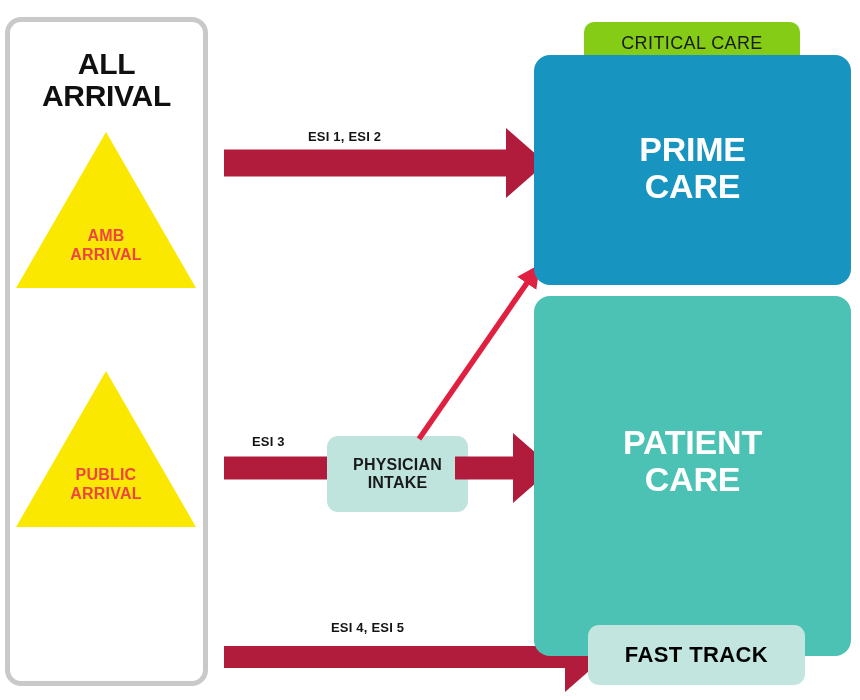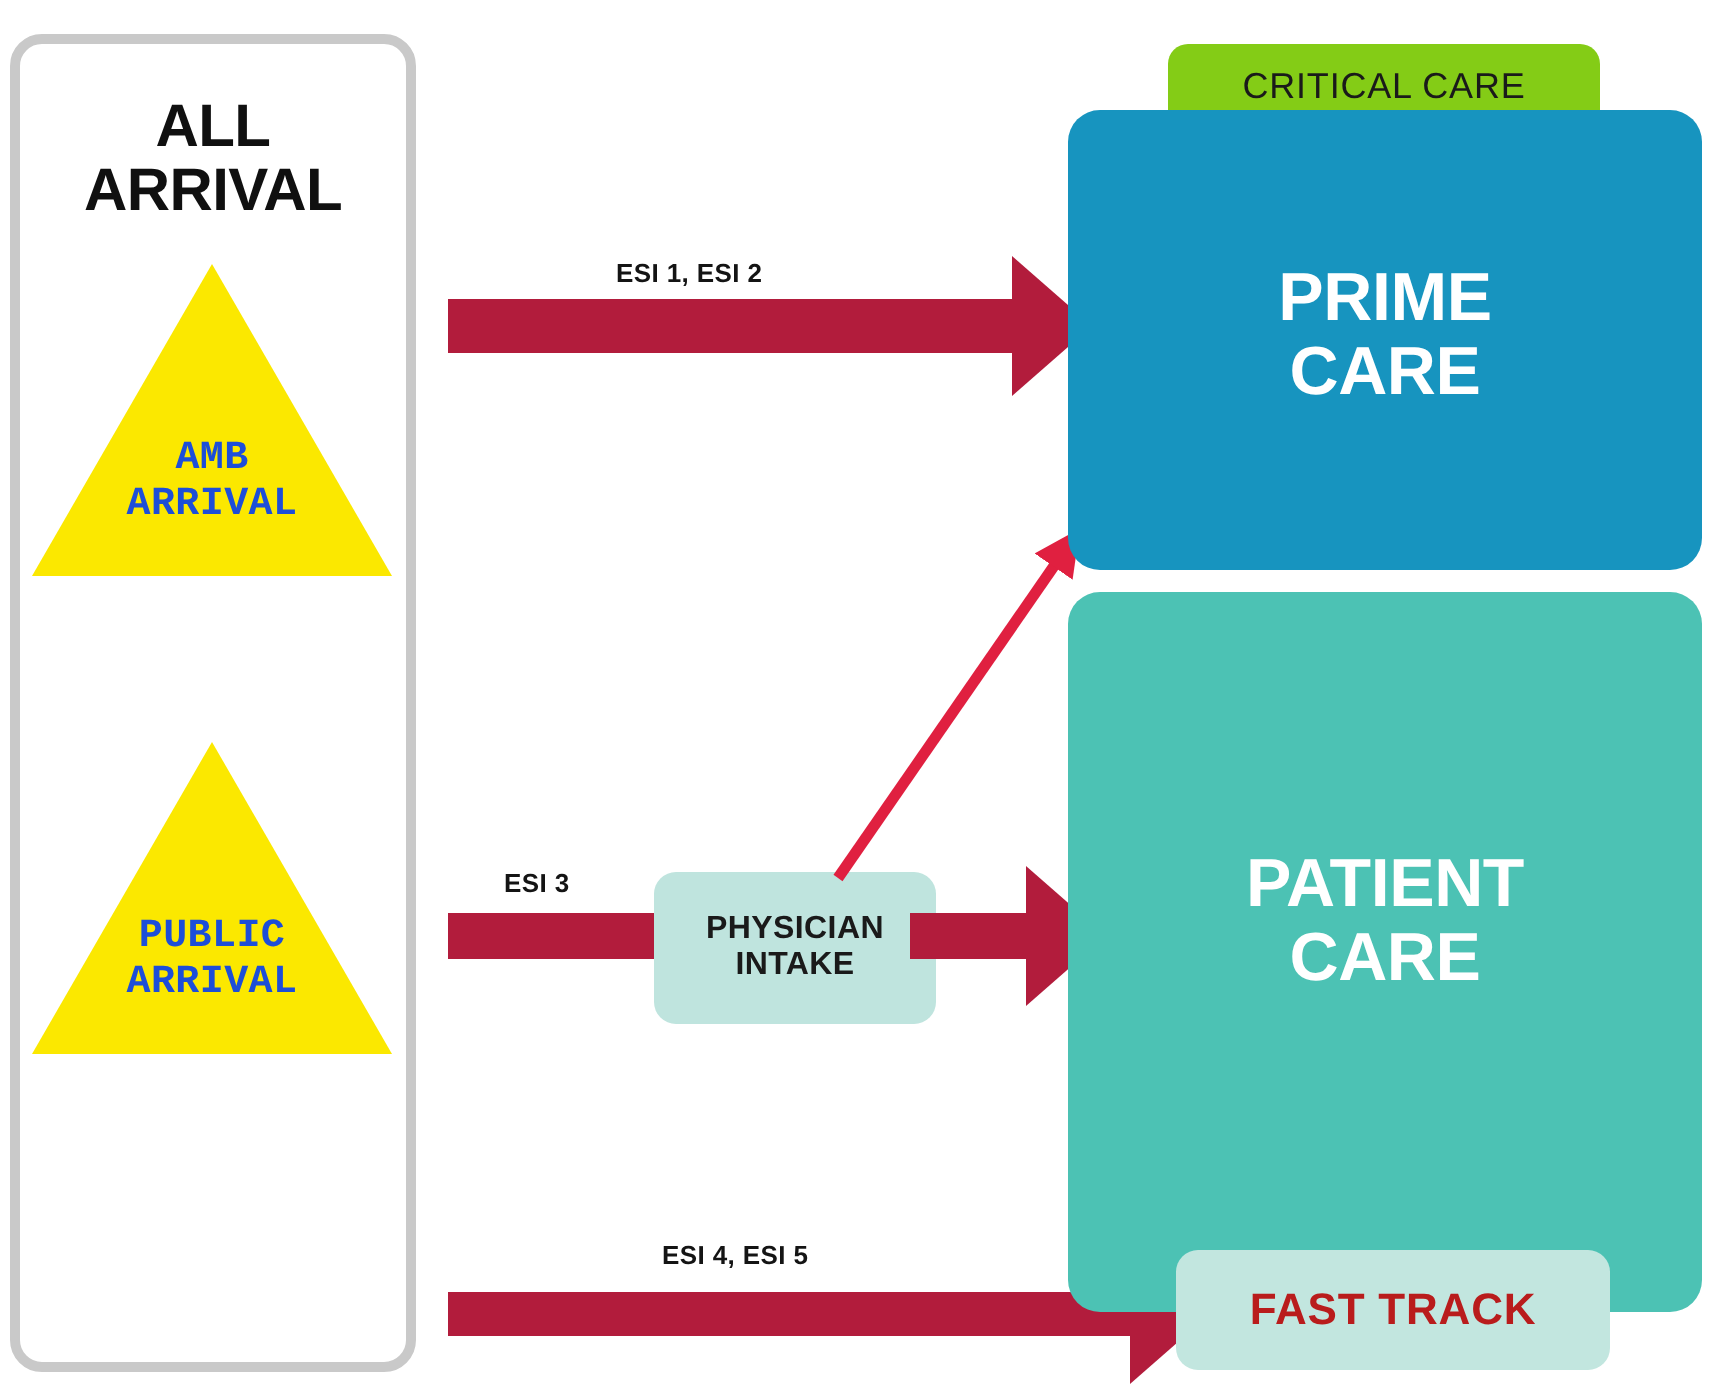--- a/index.html
+++ b/index.html
@@ -56,26 +56,25 @@
     border-left: 90px solid transparent;
     border-right: 90px solid transparent;
     border-bottom: 156px solid #fbe800;
   }
   .tri-label {
     position: absolute;
     left: 0;
     width: 100%;
     bottom: 24px;
     text-align: center;
-    font-size: 20px;
+    font-size: 16px;
     font-weight: bold;
     line-height: 1.15;
-    color: #1d4ed8;
+    color: #ef4444;
     letter-spacing: 0.2px;
-    font-family: Liberation Mono, monospace;
   }
   #tri-amb    { left: 16px;  top: 132px; }
   #tri-public { left: 16px;  top: 371px; }
 
   
   .stream-title {
     position: absolute;
     left: 226px;
     top: 40px;
     width: 300px;
@@ -222,21 +221,21 @@
     top: 625px;
     width: 217px;
     height: 60px;
     background: #c2e6df;
     border-radius: 11px;
     display: flex;
     align-items: center;
     justify-content: center;
     font-size: 22px;
     font-weight: bold;
-    color: #b91c1c;
+    color: #000000;
     letter-spacing: 0.4px;
   }
 </style>
 </head>
 <body>
 
 <div id="canvas">
 
   <div class="arrivals-panel">
     <div class="arrivals-title">

